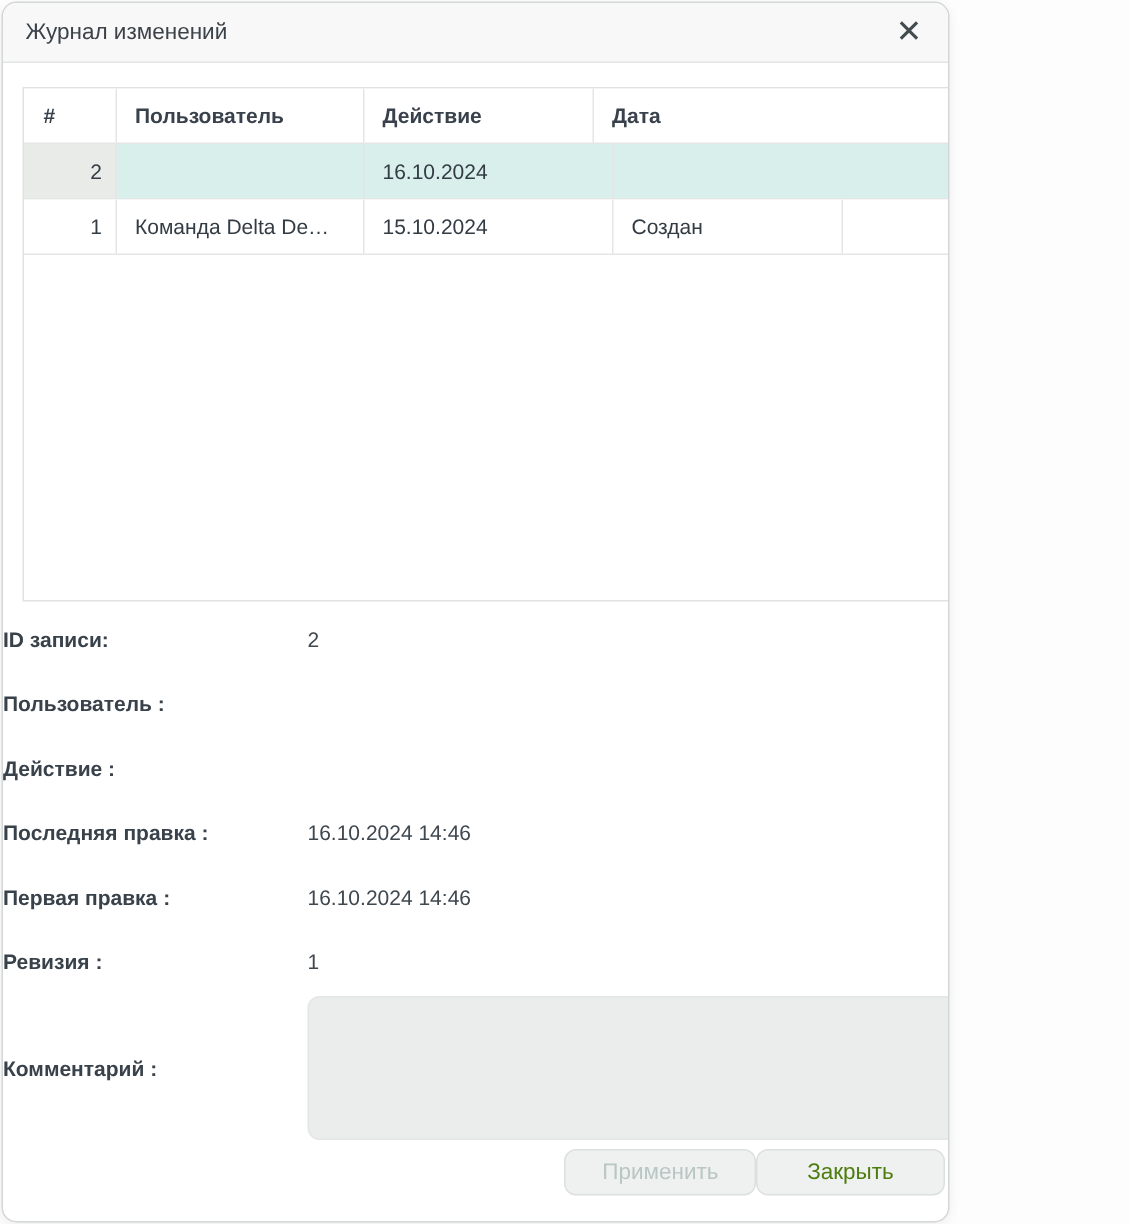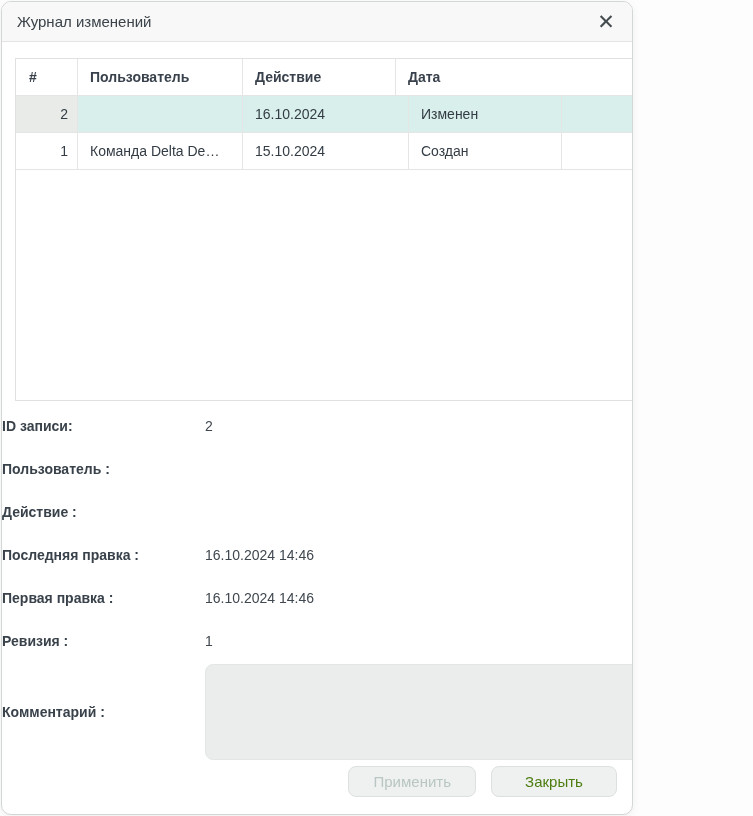--- a/index.html
+++ b/index.html
@@ -96,22 +96,22 @@
     border: 1px solid #e2e6e4;
     border-radius: 8px;
     resize: none;
     font-family: "Liberation Sans", "DejaVu Sans", sans-serif;
     font-size: 14px; color: #3f474f;
     padding: 8px 10px;
     outline: none;
   }
   
   .footer {
-    position: absolute; right: 15px; bottom: 17px;
-    display: flex; gap: 15px; padding-left: 16px;
+    position: absolute; right: 2px; bottom: 17px;
+    display: flex;  padding-left: 16px;
   }
   .btn {
     height: 31px;
     padding: 0 24px;
     background: #eef1f0;
     border: 1px solid #dce0de;
     border-radius: 8px;
     font-family: "Liberation Sans", "DejaVu Sans", sans-serif;
     font-size: 15px;
     cursor: pointer;
@@ -134,21 +134,20 @@
       <div class="cell col-num">#</div>
       <div class="cell col-user">Пользователь</div>
       <div class="cell col-action">Действие</div>
       <div class="cell col-date">Дата</div>
     </div>
 
     <div class="grid-row grid-data selected">
       <div class="cell col-num">2</div>
       <div class="cell col-user"></div>
       <div class="cell col-date">16.10.2024</div>
-      <div class="cell col-action">Изменен</div>
       <div class="cell col-comment"></div>
     </div>
 
     <div class="grid-row grid-data">
       <div class="cell col-num">1</div>
       <div class="cell col-user">Команда Delta De…</div>
       <div class="cell col-date">15.10.2024</div>
       <div class="cell col-action">Создан</div>
       <div class="cell col-comment"></div>
     </div>

